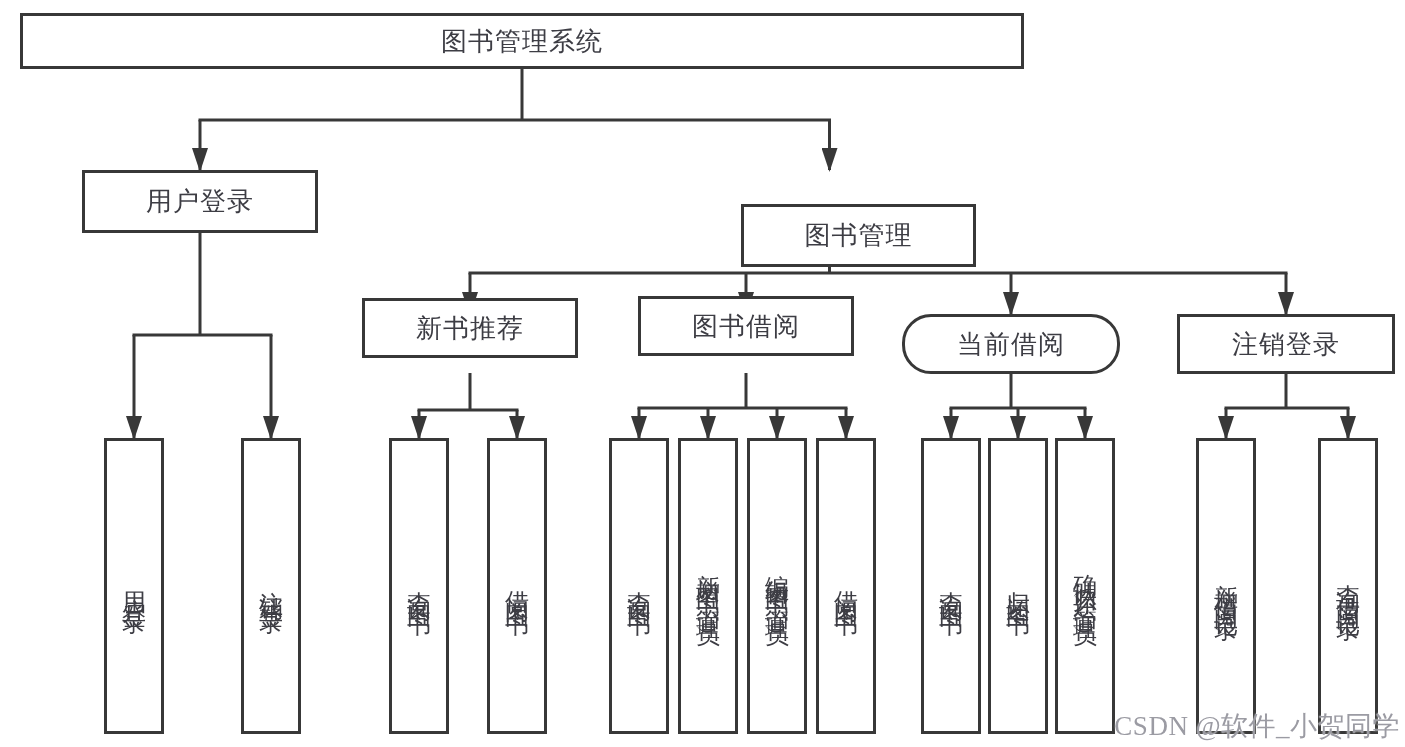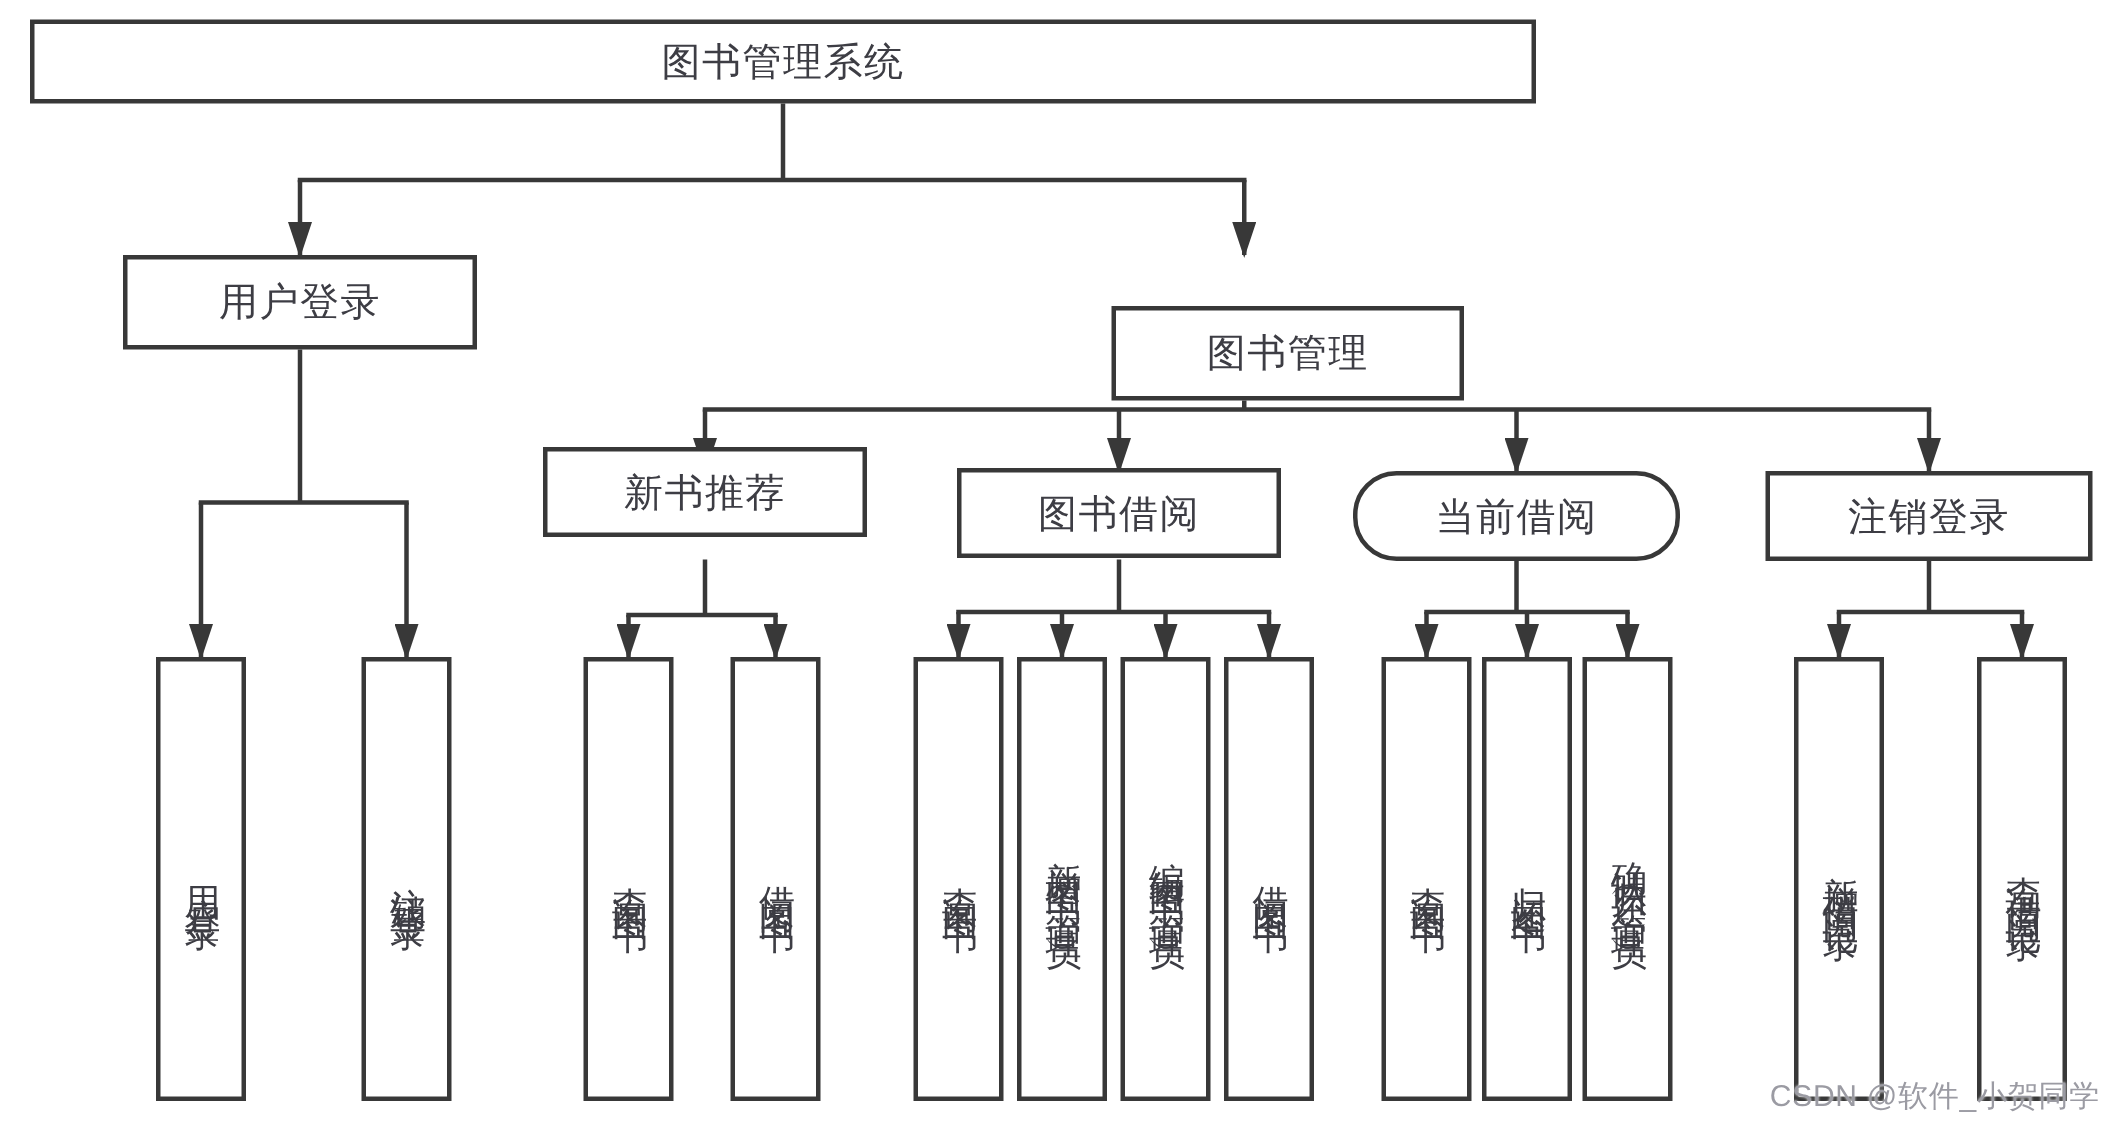--- a/index.html
+++ b/index.html
@@ -7,20 +7,21 @@
     padding: 0;
     background: #ffffff;
     font-family: "Liberation Sans", "DejaVu Sans", sans-serif;
   }
   #canvas {
     position: relative;
     width: 1405px;
     height: 747px;
     background: #ffffff;
     overflow: hidden;
+    font-family: Liberation Serif, serif;
   }
   #connector-svg {
     position: absolute;
     left: 0;
     top: 0;
     width: 1405px;
     height: 747px;
   }
   .node {
     position: absolute;
@@ -41,21 +42,21 @@
     writing-mode: vertical-rl;
     text-orientation: mixed;
     font-size: 24px;
     letter-spacing: 7px;
     line-height: 1;
   }
   #watermark {
     position: absolute;
     right: 5px;
     bottom: 3px;
-    font-size: 20px;
+    font-size: 27px;
     color: #9b9ba3;
     letter-spacing: 0.5px;
     white-space: nowrap;
     text-shadow: 0 0 2px #ffffff;
   }
 </style>
 </head>
 <body>
 
 <div id="canvas">
@@ -100,21 +101,21 @@
       </div>
       <div class="node horizontal" style="left: 82px; top: 170px; width: 236px; height: 63px;">
         <span class="node-label">用户登录</span>
       </div>
       <div class="node horizontal" style="left: 741px; top: 170px; width: 235px; height: 63px; margin-top: 34px;">
         <span class="node-label">图书管理</span>
       </div>
       <div class="node horizontal" style="left: 362px; top: 298px; width: 216px; height: 60px;">
         <span class="node-label">新书推荐</span>
       </div>
-      <div class="node horizontal" style="left: 638px; top: 312px; width: 216px; height: 60px;">
+      <div class="node horizontal" style="left: 638px; top: 296px; width: 216px; height: 60px;">
         <span class="node-label">图书借阅</span>
       </div>
       <div class="node horizontal" style="left: 902px; top: 314px; width: 218px; height: 60px; border-radius: 29px;">
         <span class="node-label">当前借阅</span>
       </div>
       <div class="node horizontal" style="left: 1177px; top: 314px; width: 218px; height: 60px;">
         <span class="node-label">注销登录</span>
       </div>
       <div class="node vertical" style="left: 104px; top: 438px; width: 60px; height: 296px;">
         <span class="node-label">用户登录</span>

